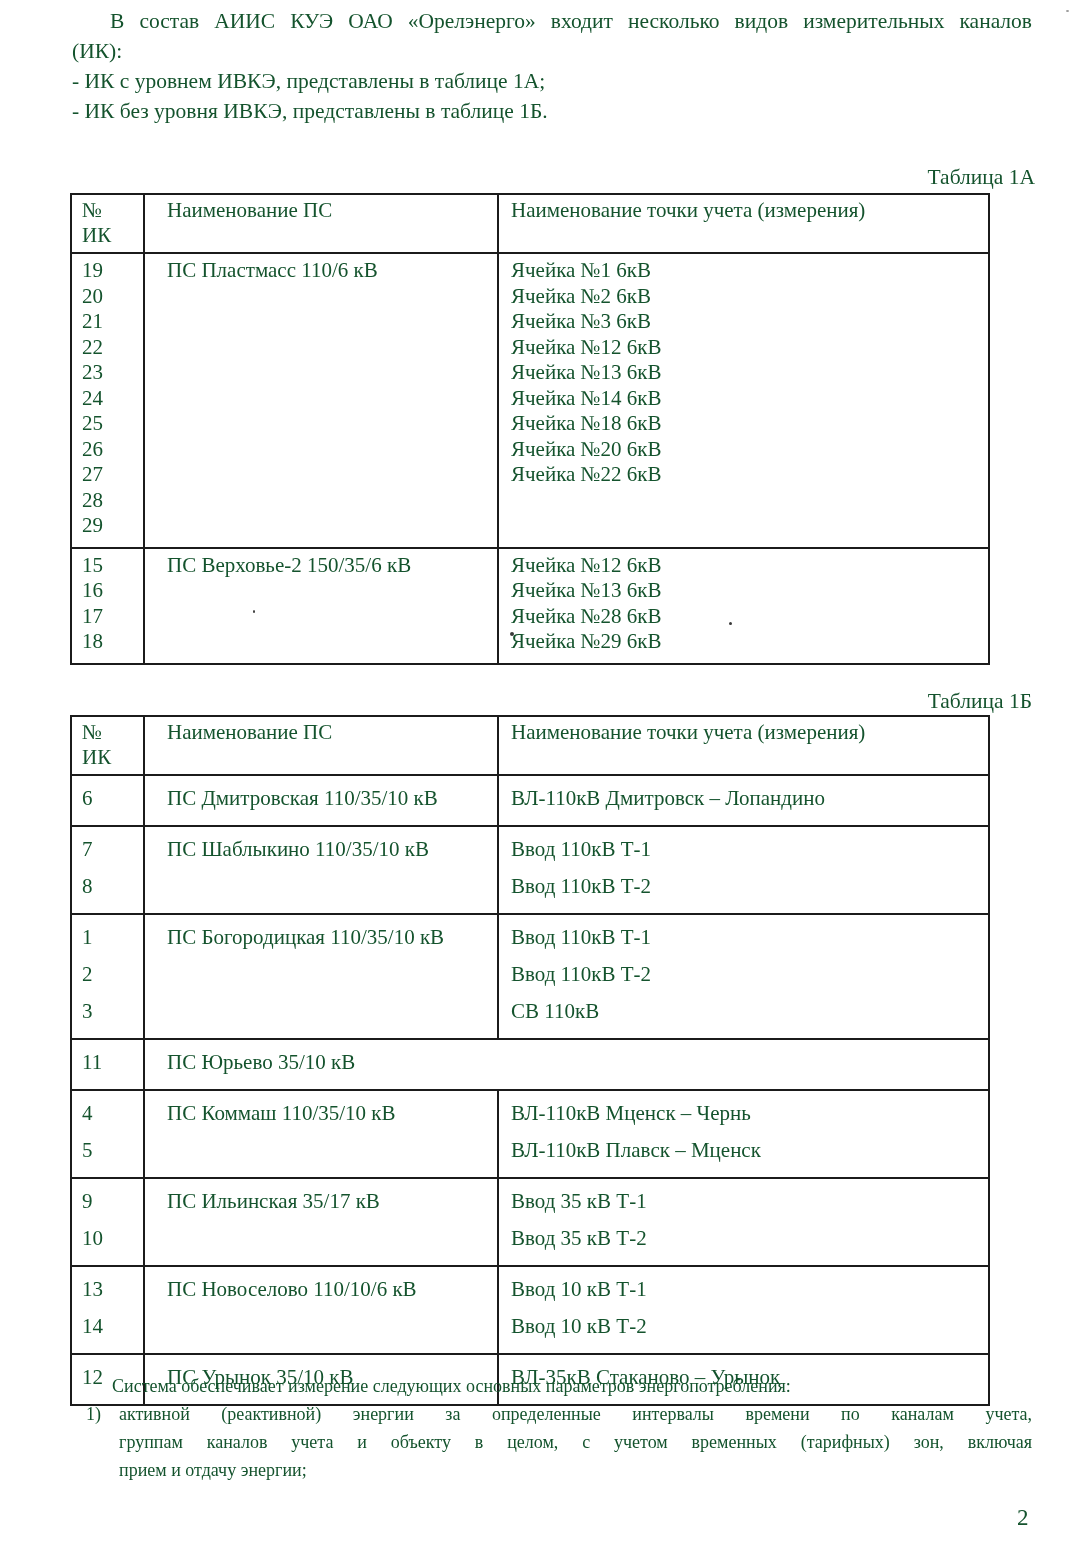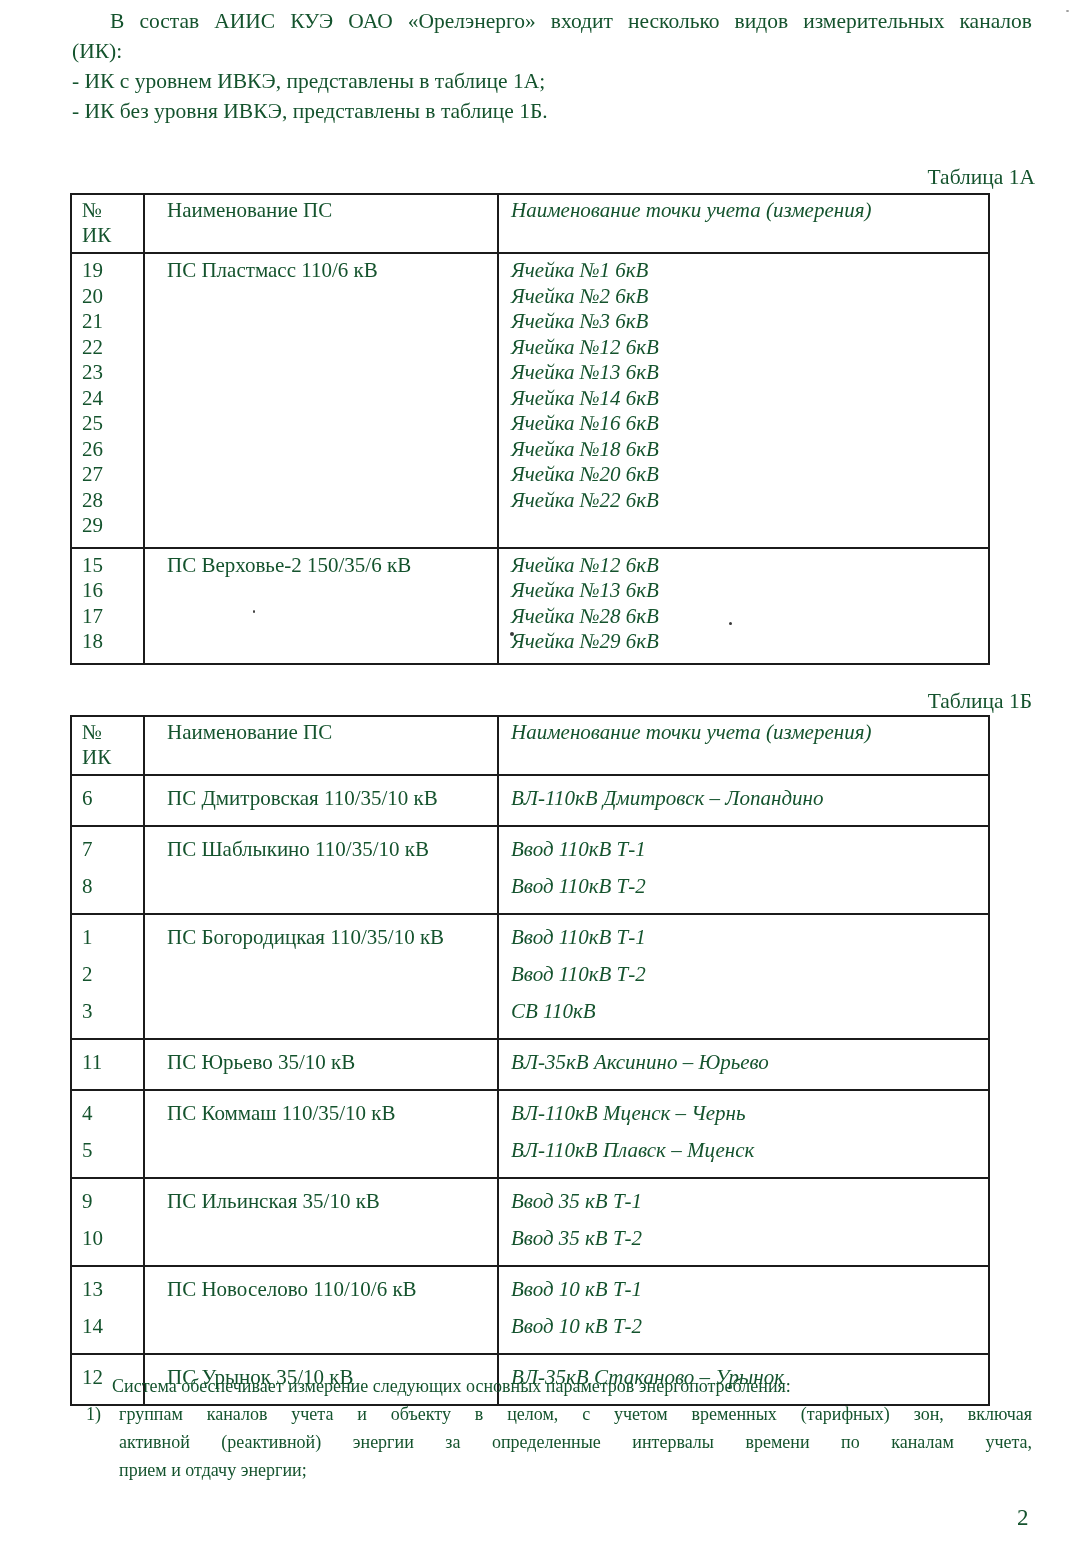--- a/index.html
+++ b/index.html
@@ -26,21 +26,21 @@
     font-size:21px;
   }
   .t1a{top:193px;}
   .t1b{top:715px;}
   .t-row{display:grid;grid-template-columns:71px 354px 1fr;}
   .t-row + .t-row{border-top:2px solid #1b1b1b;}
   .cell{box-sizing:border-box;}
   .cell + .cell{border-left:2px solid #1b1b1b;}
   .c-num{padding:4px 6px 8px 10px;}
   .c-ps{padding:4px 10px 8px 22px;}
-  .c-pt{padding:4px 10px 8px 12px;font-style:italic;}
+  .c-pt{padding:4px 10px 8px 12px;}
   .t-head .cell{line-height:25px;padding-top:3px;padding-bottom:4px;}
   .t1a .ln{line-height:25.5px;}
   .t1b .ln{line-height:37px;}
   
   .footer{position:absolute;left:72px;top:1372px;width:960px;font-size:18px;line-height:28px;}
   .lead{text-indent:40px;}
   .num-item{display:flex;margin-left:14px;}
   .marker{flex:0 0 33px;}
   .item-body{flex:1;}
   
@@ -92,21 +92,20 @@
         <div class="cell c-ps">
           <div class="ln">ПС Пластмасс 110/6 кВ</div>
         </div>
         <div class="cell c-pt">
           <div class="ln">Ячейка №1 6кВ</div>
           <div class="ln">Ячейка №2 6кВ</div>
           <div class="ln">Ячейка №3 6кВ</div>
           <div class="ln">Ячейка №12 6кВ</div>
           <div class="ln">Ячейка №13 6кВ</div>
           <div class="ln">Ячейка №14 6кВ</div>
-          <div class="ln">Ячейка №16 6кВ</div>
           <div class="ln">Ячейка №18 6кВ</div>
           <div class="ln">Ячейка №20 6кВ</div>
           <div class="ln">Ячейка №22 6кВ</div>
         </div>
       </div>
       <div class="t-row">
         <div class="cell c-num">
           <div class="ln">15</div>
           <div class="ln">16</div>
           <div class="ln">17</div>
@@ -174,44 +173,41 @@
           <div class="ln">СВ 110кВ</div>
         </div>
       </div>
       <div class="t-row">
         <div class="cell c-num">
           <div class="ln">11</div>
         </div>
         <div class="cell c-ps">
           <div class="ln">ПС Юрьево 35/10 кВ</div>
         </div>
-        <div class="cell c-pt">
-          <div class="ln">ВЛ-35кВ Аксинино – Юрьево</div>
-        </div>
       </div>
       <div class="t-row">
         <div class="cell c-num">
           <div class="ln">4</div>
           <div class="ln">5</div>
         </div>
         <div class="cell c-ps">
           <div class="ln">ПС Коммаш 110/35/10 кВ</div>
         </div>
         <div class="cell c-pt">
           <div class="ln">ВЛ-110кВ Мценск – Чернь</div>
           <div class="ln">ВЛ-110кВ Плавск – Мценск</div>
         </div>
       </div>
       <div class="t-row">
         <div class="cell c-num">
           <div class="ln">9</div>
           <div class="ln">10</div>
         </div>
         <div class="cell c-ps">
-          <div class="ln">ПС Ильинская 35/10 кВ</div>
+          <div class="ln">ПС Ильинская 35/17 кВ</div>
         </div>
         <div class="cell c-pt">
           <div class="ln">Ввод 35 кВ Т-1</div>
           <div class="ln">Ввод 35 кВ Т-2</div>
         </div>
       </div>
       <div class="t-row">
         <div class="cell c-num">
           <div class="ln">13</div>
           <div class="ln">14</div>
@@ -235,22 +231,22 @@
           <div class="ln">ВЛ-35кВ Стаканово – Урынок</div>
         </div>
       </div>
     </div>
 
   <div class="footer">
     <div class="lead">Система обеспечивает измерение следующих основных параметров энергопотребления:</div>
     <div class="num-item">
       <div class="marker">1)</div>
       <div class="item-body">
+        <div class="jline">активной (реактивной) энергии за определенные интервалы времени по каналам учета,</div>
         <div class="jline">группам каналов учета и объекту в целом, с учетом временных (тарифных) зон, включая</div>
-        <div class="jline">активной (реактивной) энергии за определенные интервалы времени по каналам учета,</div>
         <div>прием и отдачу энергии;</div>
       </div>
     </div>
   </div>
 
   <div class="pageno">2</div>
 
   <div class="speck sp1"></div>
   <div class="speck sp2"></div>
   <div class="speck sp3"></div>

